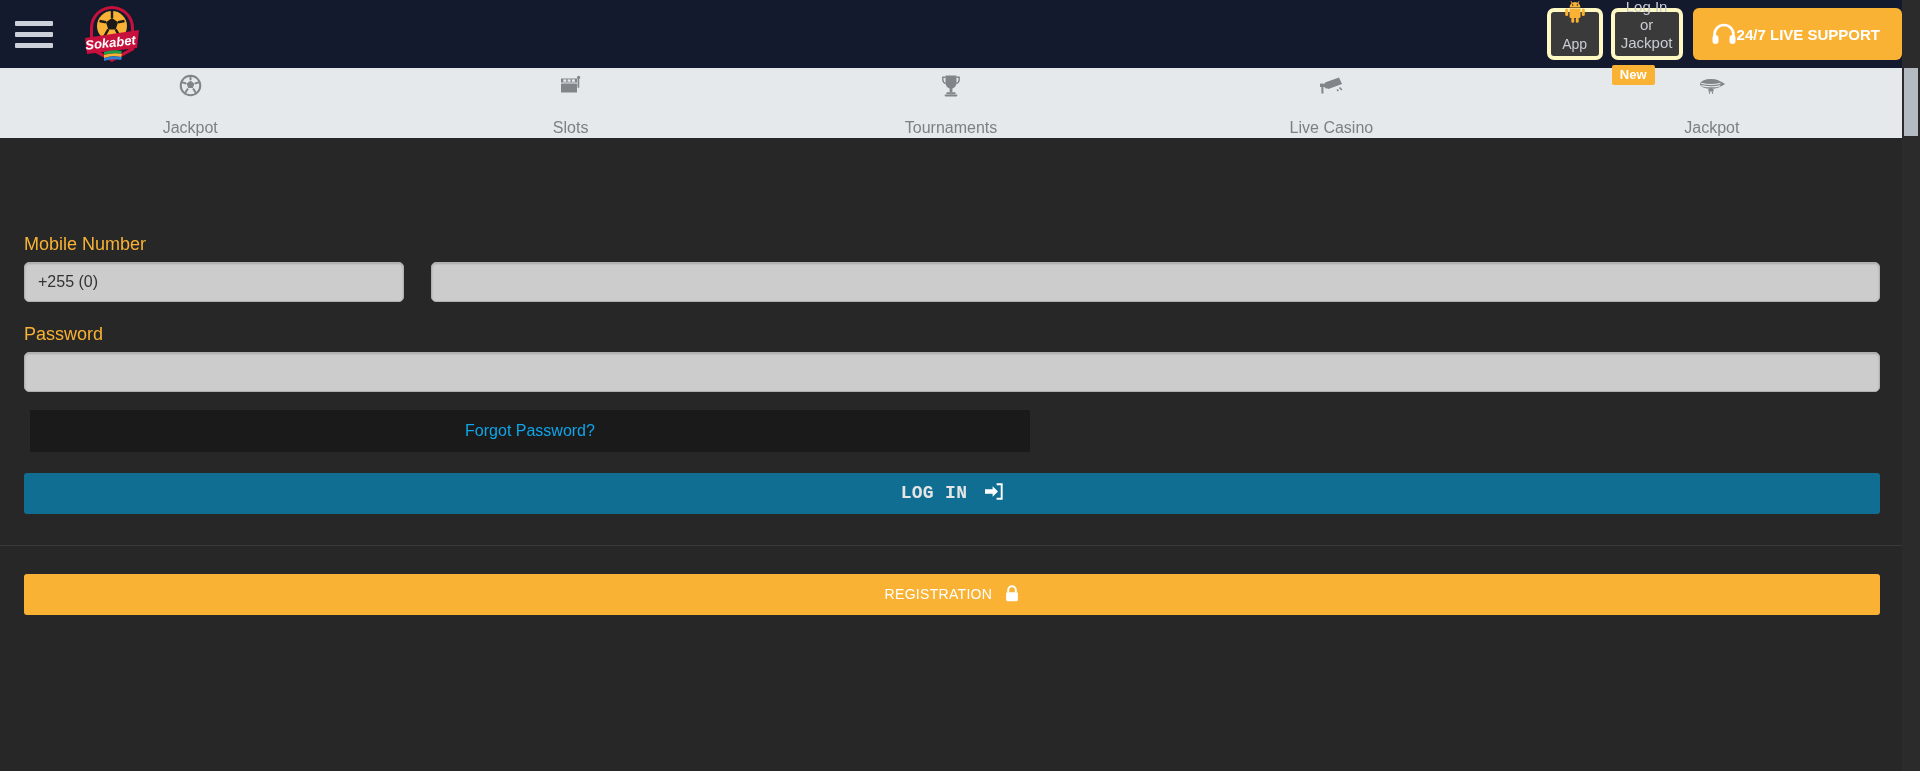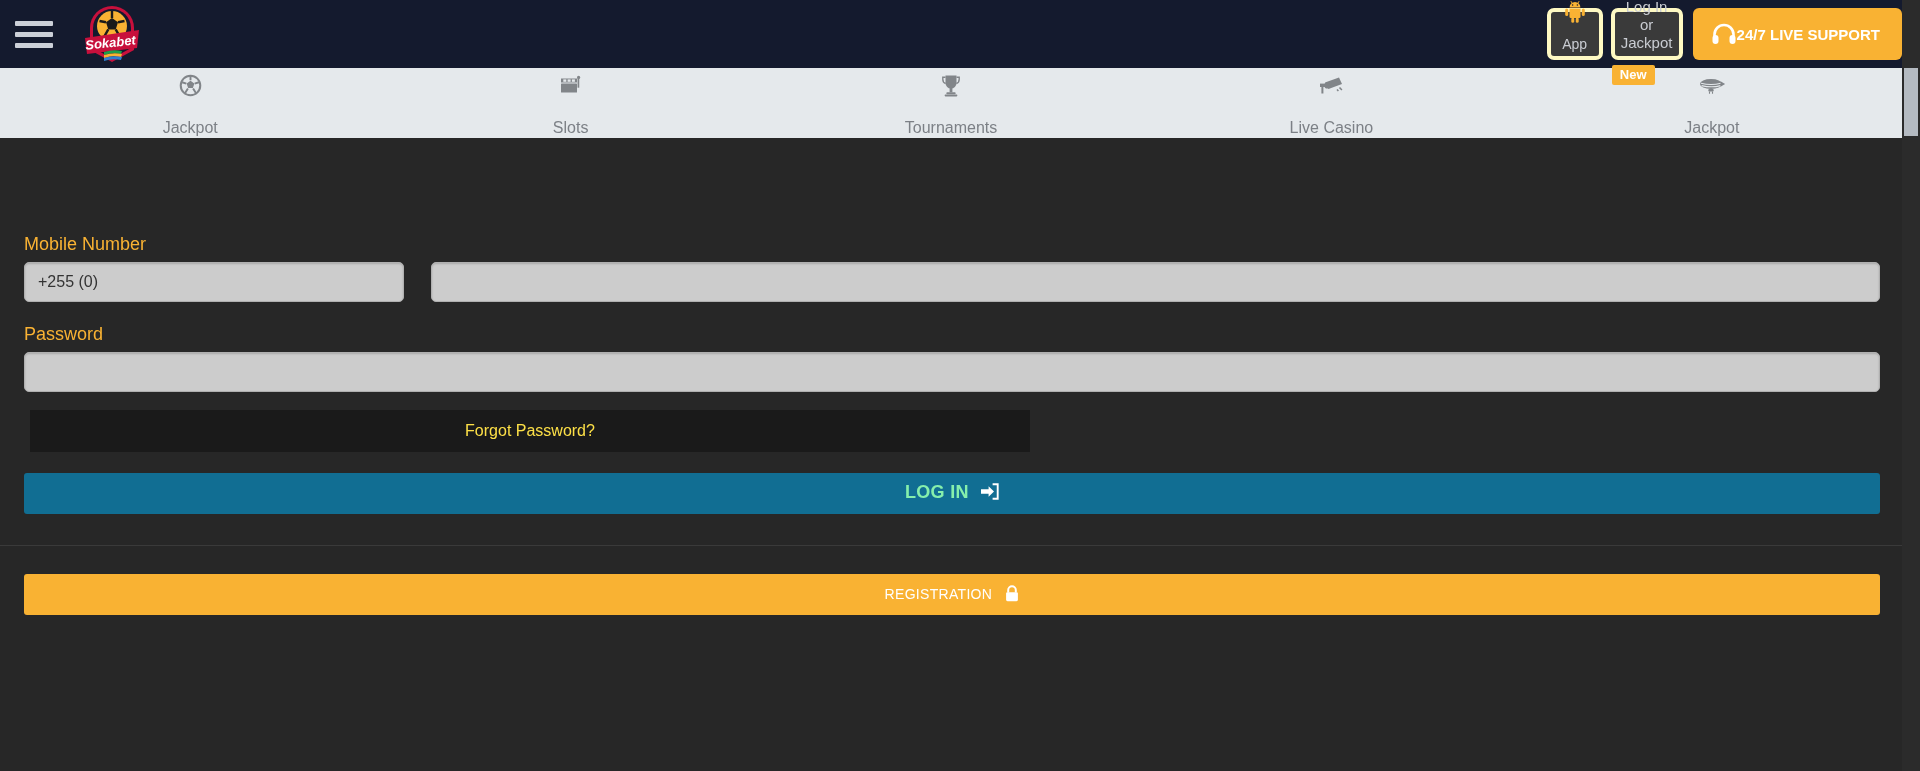--- a/index.html
+++ b/index.html
@@ -118,33 +118,33 @@
     font-family: "Liberation Sans", sans-serif;
     box-shadow: inset 0 1px 2px rgba(0,0,0,0.18);
   }
   .inp-prefix { width: 380px; }
   .inp-phone { flex: 1; }
   .inp-password { width: 1856px; margin-left: 24px; display: block; }
 
   .forgot-btn {
     display: block; margin: 18px 0 0 30px;
     width: 1000px; height: 42px; line-height: 42px;
-    background: #1a1a1a; color: #fde047;
+    background: #1a1a1a; color: #0ea5e9;
     font-size: 16px; text-align: center;
     border: none; cursor: pointer;
     font-family: "Liberation Sans", sans-serif;
   }
 
   .login-cta {
     display: block; margin: 21px 22px 0 24px;
     width: 1856px; height: 41px;
-    background: #116e93; color: #86efac;
+    background: #116e93; color: #e5e5e5;
     font-size: 18px; font-weight: bold;
     border: none; border-radius: 3px; cursor: pointer;
-    font-family: Liberation Sans, sans-serif;
+    font-family: Liberation Mono, monospace;
     letter-spacing: 0.3px;
   }
   .login-cta .ico { display: inline-block; vertical-align: -2px; margin-left: 7px; }
 
   .divider {
     margin: 31px 0 0 0; width: 1902px; height: 1px;
     background: #3a3a3a;
   }
 
   .register-cta {

